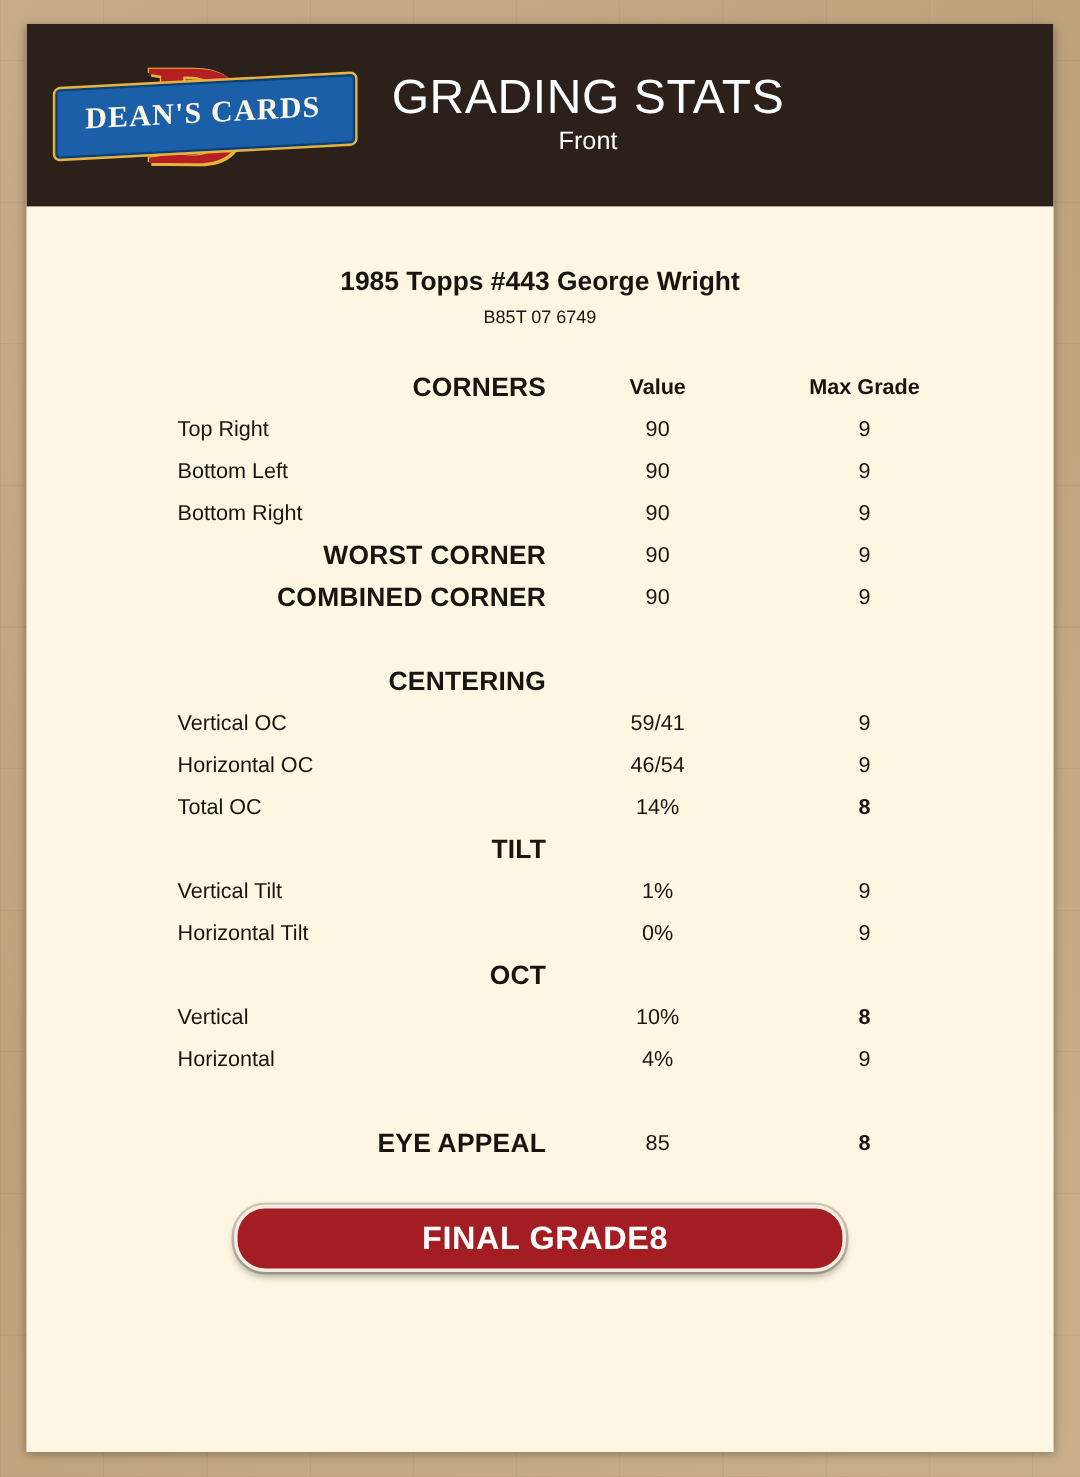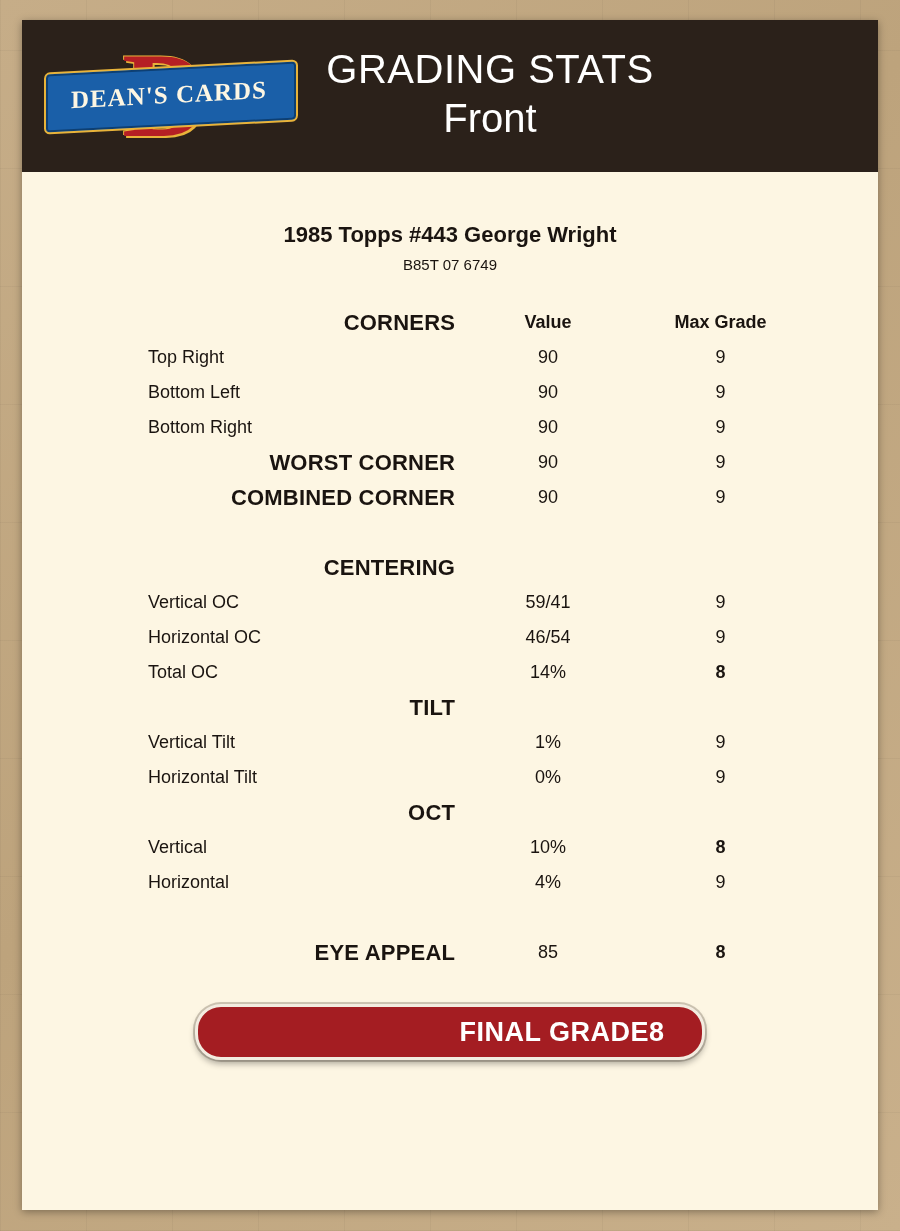--- a/index.html
+++ b/index.html
@@ -55,21 +55,21 @@
     color: #ffffff;
     padding-left: 80px;
     box-sizing: border-box;
   }
   .title-main {
     font-size: 40px;
     letter-spacing: 0.5px;
     line-height: 1.05;
   }
   .title-sub {
-    font-size: 40px;
+    font-size: 21px;
     line-height: 1.3;
     margin-top: 2px;
   }
   .body-area {
     padding: 36px 40px 0 40px;
   }
   .card-name {
     text-align: center;
     font-size: 22px;
     font-weight: bold;
@@ -139,21 +139,21 @@
     position: relative;
   }
   .final-grade {
     background: #a41d22;
     border: 3px solid #f3ece0;
     border-radius: 26px;
     box-shadow: 0 4px 6px rgba(0,0,0,0.3), 0 0 0 2px #cfc6b4;
     height: 56px;
     display: flex;
     align-items: center;
-    justify-content: flex-end;
+    justify-content: center;
     padding: 0 38px 0 46px;
     box-sizing: border-box;
   }
   .final-label {
     color: #ffffff;
     font-size: 27px;
     font-weight: bold;
     letter-spacing: 0.5px;
   }
   .final-value {

